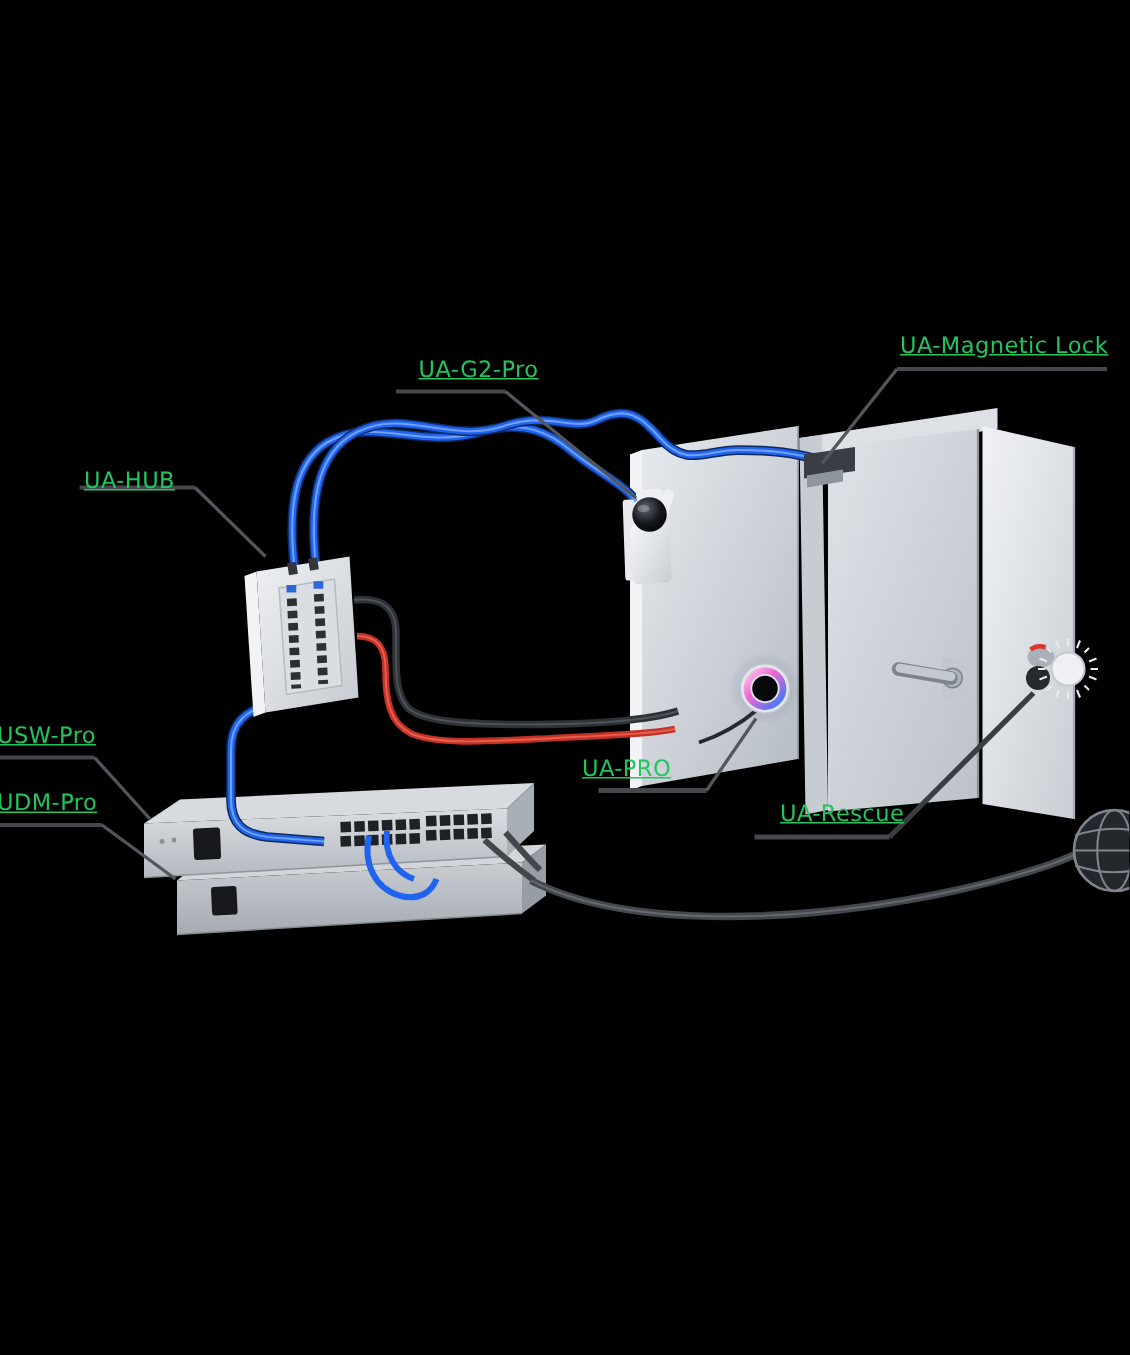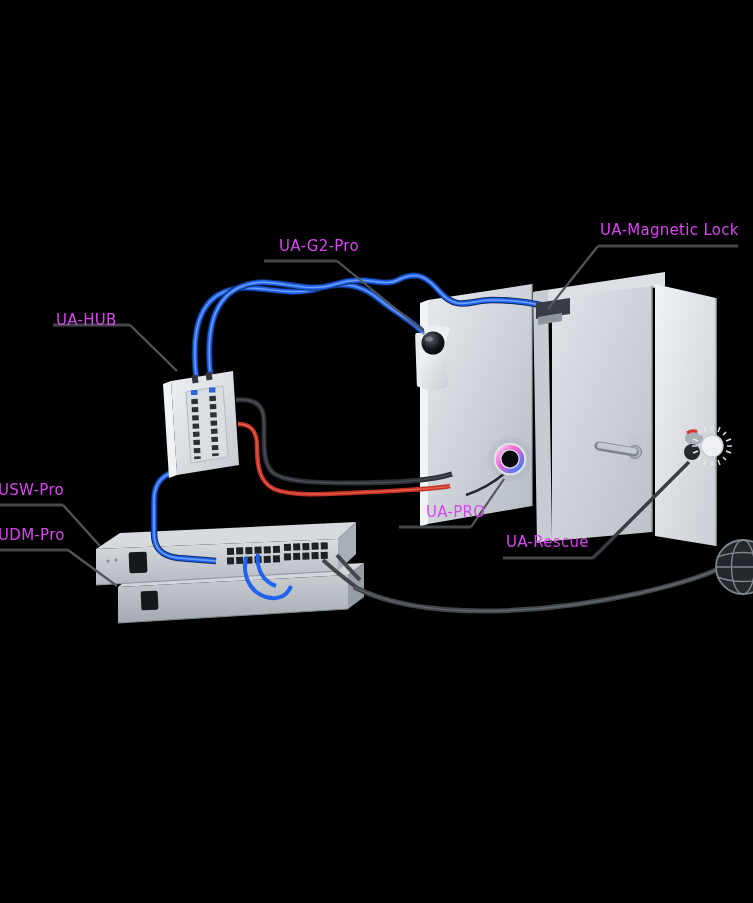--- a/index.html
+++ b/index.html
@@ -1,20 +1,20 @@
 <!DOCTYPE html>
 <html><head>
 <meta charset="utf-8">
 <style>
   html,body{margin:0;padding:0;background:#000;}
   .canvas{position:relative;width:753px;height:903px;background:#000;overflow:hidden;
           font-family:"DejaVu Sans",sans-serif;}
   .scene{position:absolute;left:0;top:0;}
-  .lbl{position:absolute;font-size:15px;color:#d946ef;letter-spacing:.3px;white-space:nowrap;
-       font-family:"DejaVu Sans",sans-serif;}
+  .lbl{position:absolute;font-size:15px;color:#22c55e;letter-spacing:.3px;white-space:nowrap;
+       font-family:"DejaVu Sans",sans-serif;text-decoration:underline;}
 </style>
 </head>
 <body>
 
 <div class="canvas">
 
 <svg class="scene" width="753" height="903" viewBox="0 0 753 903">
   <defs>
     <linearGradient id="wallGrad" x1="0" y1="0" x2="1" y2="1">
       <stop offset="0" stop-color="#e7eaee"></stop>
@@ -221,16 +221,16 @@
     <line x1="471" y1="527" x2="504" y2="479" stroke-width="2.2" stroke="#53575c"></line>
     <line x1="503" y1="558" x2="593" y2="558" stroke-width="3.2"></line>
   </g>
 </svg>
 
 <div class="lbl" style="left:279px;top:237px">UA-G2-Pro</div>
 <div class="lbl" style="left:600px;top:221px">UA-Magnetic Lock</div>
 <div class="lbl" style="left:56px;top:311px">UA-HUB</div>
 <div class="lbl" style="left:-2px;top:481px">USW-Pro</div>
 <div class="lbl" style="left:-2px;top:526px">UDM-Pro</div>
-<div class="lbl" style="left:426px;top:503px">UA-PRO</div>
-<div class="lbl" style="left:506px;top:533px">UA-Rescue</div>
+<div class="lbl" style="left:388px;top:503px">UA-PRO</div>
+<div class="lbl" style="left:520px;top:533px">UA-Rescue</div>
 
 </div>
 
 </body></html>

